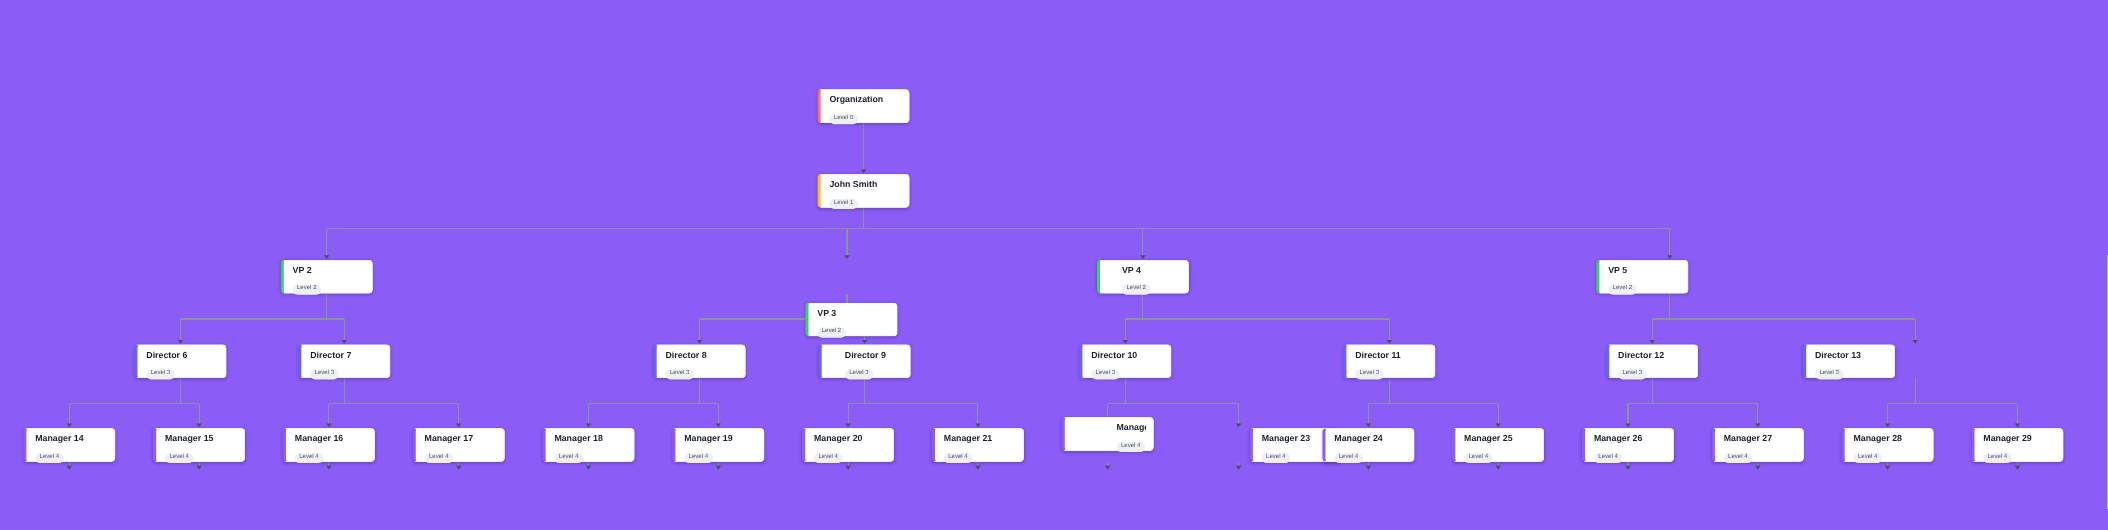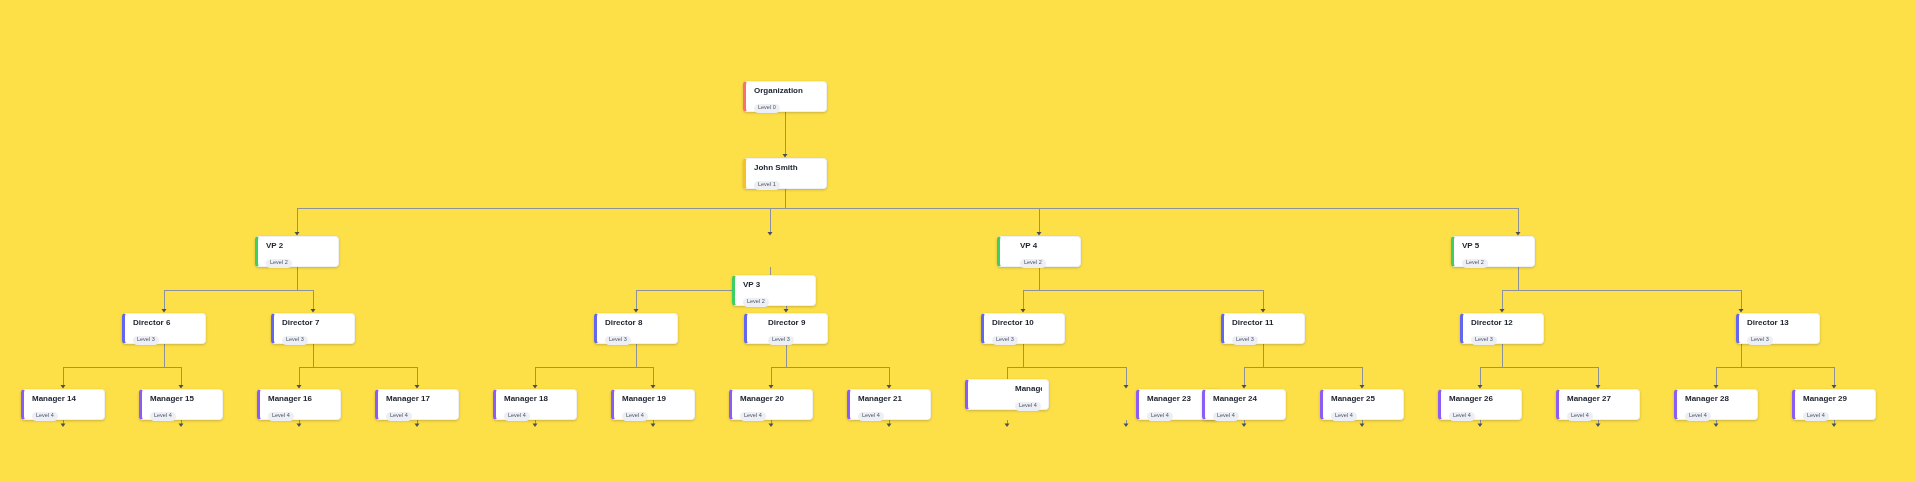--- a/index.html
+++ b/index.html
@@ -2,21 +2,21 @@
 <html><head>
 <meta charset="utf-8">
 <style>
   * { box-sizing: border-box; margin: 0; padding: 0; }
   html, body { background: #ffffff; }
   body { font-family: "Liberation Sans", sans-serif; }
   #canvas {
     position: relative;
     width: 1916px;
     height: 482px;
-    background: #fde047;
+    background: #8b5cf6;
     overflow: hidden;
   }
   #connector-layer {
     position: absolute;
     left: 0; top: 0;
     width: 1916px; height: 482px;
     pointer-events: none;
   }
   .node {
     position: absolute;
@@ -181,21 +181,21 @@
       <div class="node" style="left: 732px; top: 236px; border-left-color: rgb(62, 207, 99); margin-top: 39px;"><div class="node-title">VP 3</div><span class="node-badge">Level 2</span></div>
       <div class="node" style="left: 997px; top: 236px; border-left-color: rgb(62, 207, 99); padding-left: 20px;"><div class="node-title">VP 4</div><span class="node-badge">Level 2</span></div>
       <div class="node" style="left: 1420px; top: 236px; border-left-color: rgb(62, 207, 99); margin-left: 31px;"><div class="node-title">VP 5</div><span class="node-badge">Level 2</span></div>
       <div class="node" style="left: 122px; top: 313px; border-left-color: rgb(99, 102, 241);"><div class="node-title">Director 6</div><span class="node-badge">Level 3</span></div>
       <div class="node" style="left: 271px; top: 313px; border-left-color: rgb(99, 102, 241);"><div class="node-title">Director 7</div><span class="node-badge">Level 3</span></div>
       <div class="node" style="left: 594px; top: 313px; border-left-color: rgb(99, 102, 241);"><div class="node-title">Director 8</div><span class="node-badge">Level 3</span></div>
       <div class="node" style="left: 744px; top: 313px; border-left-color: rgb(99, 102, 241); padding-left: 21px;"><div class="node-title">Director 9</div><span class="node-badge">Level 3</span></div>
       <div class="node" style="left: 981px; top: 313px; border-left-color: rgb(99, 102, 241);"><div class="node-title">Director 10</div><span class="node-badge">Level 3</span></div>
       <div class="node" style="left: 1221px; top: 313px; border-left-color: rgb(99, 102, 241);"><div class="node-title">Director 11</div><span class="node-badge">Level 3</span></div>
       <div class="node" style="left: 1460px; top: 313px; border-left-color: rgb(99, 102, 241);"><div class="node-title">Director 12</div><span class="node-badge">Level 3</span></div>
-      <div class="node" style="left: 1736px; top: 313px; border-left-color: rgb(99, 102, 241);"><div class="node-title">Director 13</div><span class="node-badge">Level 3</span></div>
+      <div class="node" style="left: 1639px; top: 313px; border-left-color: rgb(99, 102, 241);"><div class="node-title">Director 13</div><span class="node-badge">Level 3</span></div>
       <div class="node" style="left: 21px; top: 389px; border-left-color: rgb(139, 92, 246);"><div class="node-title">Manager 14</div><span class="node-badge">Level 4</span></div>
       <div class="node" style="left: 139px; top: 389px; border-left-color: rgb(139, 92, 246);"><div class="node-title">Manager 15</div><span class="node-badge">Level 4</span></div>
       <div class="node" style="left: 257px; top: 389px; border-left-color: rgb(139, 92, 246);"><div class="node-title">Manager 16</div><span class="node-badge">Level 4</span></div>
       <div class="node" style="left: 375px; top: 389px; border-left-color: rgb(139, 92, 246);"><div class="node-title">Manager 17</div><span class="node-badge">Level 4</span></div>
       <div class="node" style="left: 493px; top: 389px; border-left-color: rgb(139, 92, 246);"><div class="node-title">Manager 18</div><span class="node-badge">Level 4</span></div>
       <div class="node" style="left: 611px; top: 389px; border-left-color: rgb(139, 92, 246);"><div class="node-title">Manager 19</div><span class="node-badge">Level 4</span></div>
       <div class="node" style="left: 729px; top: 389px; border-left-color: rgb(139, 92, 246);"><div class="node-title">Manager 20</div><span class="node-badge">Level 4</span></div>
       <div class="node" style="left: 847px; top: 389px; border-left-color: rgb(139, 92, 246);"><div class="node-title">Manager 21</div><span class="node-badge">Level 4</span></div>
       <div class="node" style="left: 965px; top: 379px; border-left-color: rgb(139, 92, 246); padding-left: 47px;"><div class="node-title">Manager 22</div><span class="node-badge">Level 4</span></div>
       <div class="node" style="left: 1136px; top: 389px; border-left-color: rgb(139, 92, 246);"><div class="node-title">Manager 23</div><span class="node-badge">Level 4</span></div>

